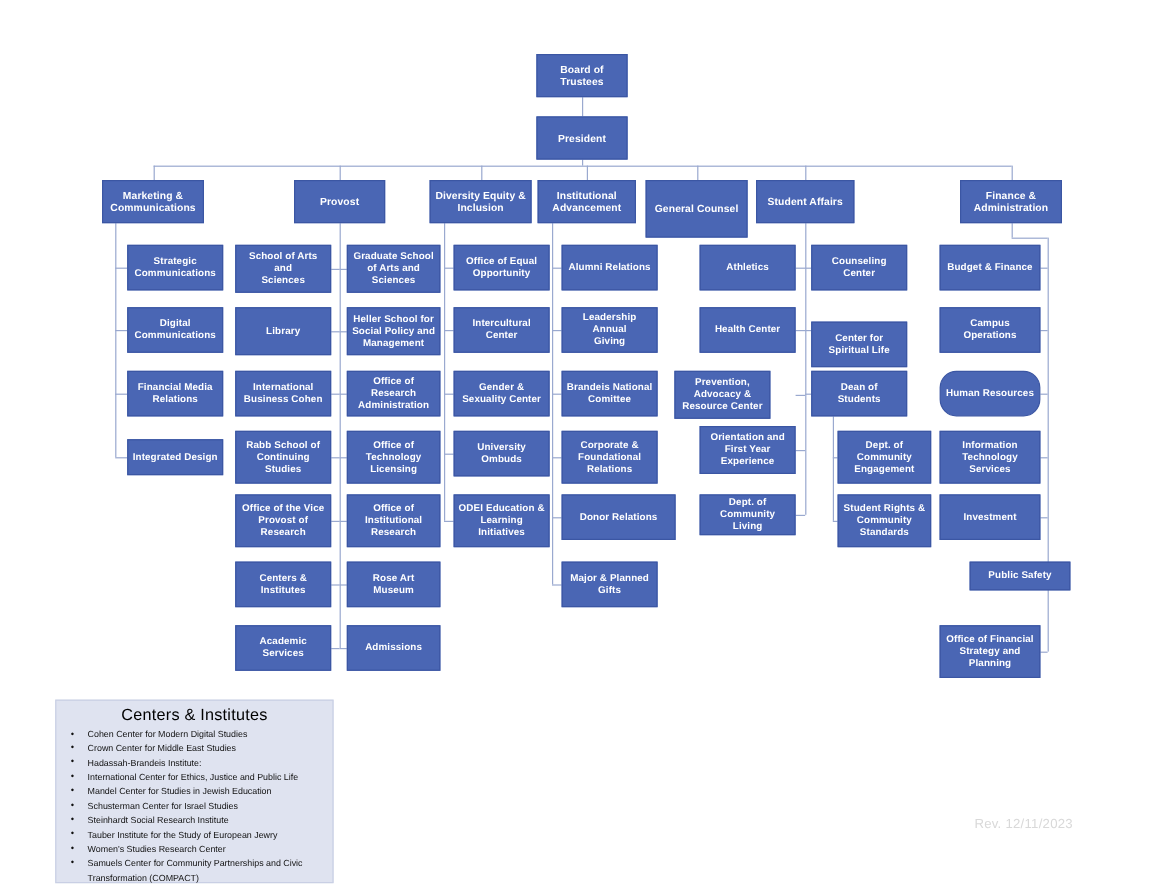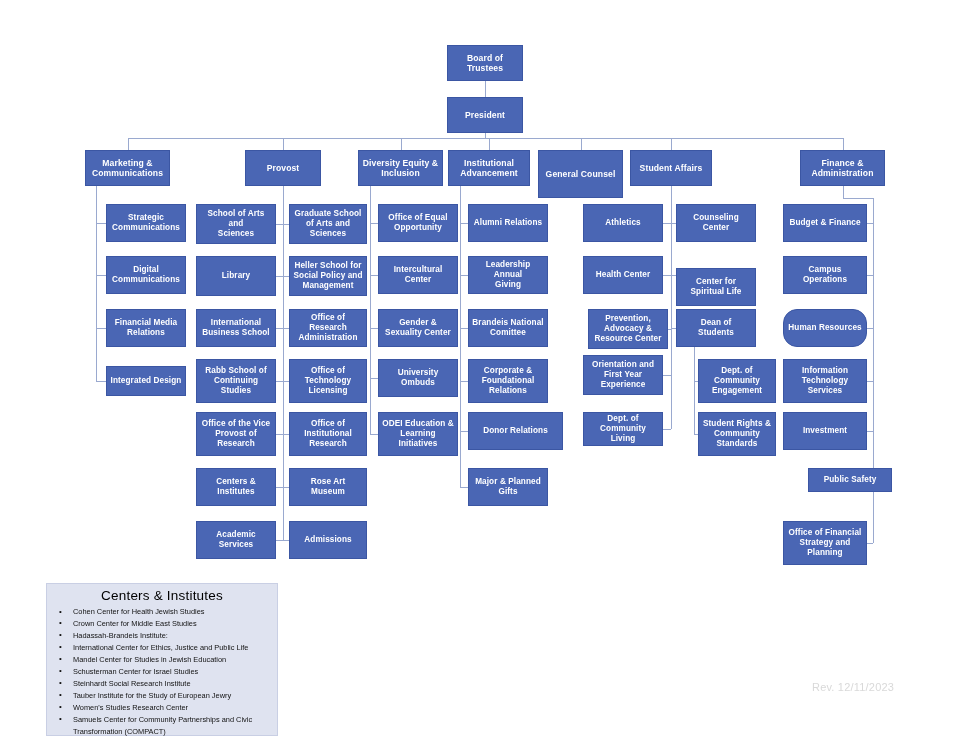--- a/index.html
+++ b/index.html
@@ -136,21 +136,21 @@
     <div class="ln h" style="left: 96px; top: 328px; width: 10px; height: 1px;"></div>
     <div class="node" style="left: 106px; top: 366px; width: 80px; height: 30px;">Integrated Design</div>
     <div class="ln h" style="left: 96px; top: 381px; width: 10px; height: 1px;"></div>
     <div class="ln v" style="left: 96px; top: 186px; width: 1px; height: 195px;"></div>
     <div class="node" style="left: 196px; top: 204px; width: 80px; height: 40px;">School of Arts and
 Sciences</div>
     <div class="ln h" style="left: 276px; top: 224px; width: 7px; height: 1px;"></div>
     <div class="node" style="left: 196px; top: 256px; width: 80px; height: 40px;">Library</div>
     <div class="ln h" style="left: 276px; top: 276px; width: 7px; height: 1px;"></div>
     <div class="node" style="left: 196px; top: 309px; width: 80px; height: 38px;">International
-Business School</div>
+Business Cohen</div>
     <div class="ln h" style="left: 276px; top: 328px; width: 7px; height: 1px;"></div>
     <div class="node" style="left: 196px; top: 359px; width: 80px; height: 44px;">Rabb School of
 Continuing
 Studies</div>
     <div class="ln h" style="left: 276px; top: 381px; width: 7px; height: 1px;"></div>
     <div class="node" style="left: 196px; top: 412px; width: 80px; height: 44px;">Office of the Vice
 Provost of
 Research</div>
     <div class="ln h" style="left: 276px; top: 434px; width: 7px; height: 1px;"></div>
     <div class="node" style="left: 196px; top: 468px; width: 80px; height: 38px;">Centers &amp;
@@ -215,21 +215,21 @@
     <div class="node" style="left: 468px; top: 412px; width: 95px; height: 38px;">Donor Relations</div>
     <div class="ln h" style="left: 460px; top: 431px; width: 8px; height: 1px;"></div>
     <div class="node" style="left: 468px; top: 468px; width: 80px; height: 38px;">Major &amp; Planned
 Gifts</div>
     <div class="ln h" style="left: 460px; top: 487px; width: 8px; height: 1px;"></div>
     <div class="ln v" style="left: 460px; top: 186px; width: 1px; height: 301px;"></div>
     <div class="node" style="left: 583px; top: 204px; width: 80px; height: 38px;">Athletics</div>
     <div class="ln h" style="left: 663px; top: 223px; width: 8px; height: 1px;"></div>
     <div class="node" style="left: 583px; top: 256px; width: 80px; height: 38px;">Health Center</div>
     <div class="ln h" style="left: 663px; top: 275px; width: 8px; height: 1px;"></div>
-    <div class="node" style="left: 588px; top: 309px; width: 80px; height: 40px;">Prevention,
+    <div class="node" style="left: 562px; top: 309px; width: 80px; height: 40px;">Prevention,
 Advocacy &amp;
 Resource Center</div>
     <div class="ln h" style="left: 663px; top: 329px; width: 8px; height: 1px;"></div>
     <div class="node" style="left: 583px; top: 355px; width: 80px; height: 40px;">Orientation and
 First Year
 Experience</div>
     <div class="ln h" style="left: 663px; top: 375px; width: 8px; height: 1px;"></div>
     <div class="node" style="left: 583px; top: 412px; width: 80px; height: 34px;">Dept. of
 Community Living</div>
     <div class="ln h" style="left: 663px; top: 429px; width: 8px; height: 1px;"></div>
@@ -269,21 +269,21 @@
     <div class="node" style="left: 783px; top: 521px; width: 84px; height: 44px;">Office of Financial
 Strategy and
 Planning</div>
     <div class="ln h" style="left: 867px; top: 543px; width: 6px; height: 1px;"></div>
     <div class="ln v" style="left: 842.5px; top: 186px; width: 1px; height: 12px;"></div>
     <div class="ln h" style="left: 842.5px; top: 198px; width: 30.5px; height: 1px;"></div>
     <div class="ln v" style="left: 873px; top: 198px; width: 1px; height: 345px;"></div>
     <div id="legend" style="left: 46px; top: 583px; width: 232px; height: 153px;">
       <div class="legend-title">Centers &amp; Institutes</div>
       <ul>
-        <li>Cohen Center for Health Jewish Studies</li>
+        <li>Cohen Center for Modern Digital Studies</li>
         <li>Crown Center for Middle East Studies</li>
         <li>Hadassah-Brandeis Institute:</li>
         <li>International Center for Ethics, Justice and Public Life</li>
         <li>Mandel Center for Studies in Jewish Education</li>
         <li>Schusterman Center for Israel Studies</li>
         <li>Steinhardt Social Research Institute</li>
         <li>Tauber Institute for the Study of European Jewry</li>
         <li>Women's Studies Research Center</li>
         <li>Samuels Center for Community Partnerships and Civic Transformation (COMPACT)</li>
       </ul>

